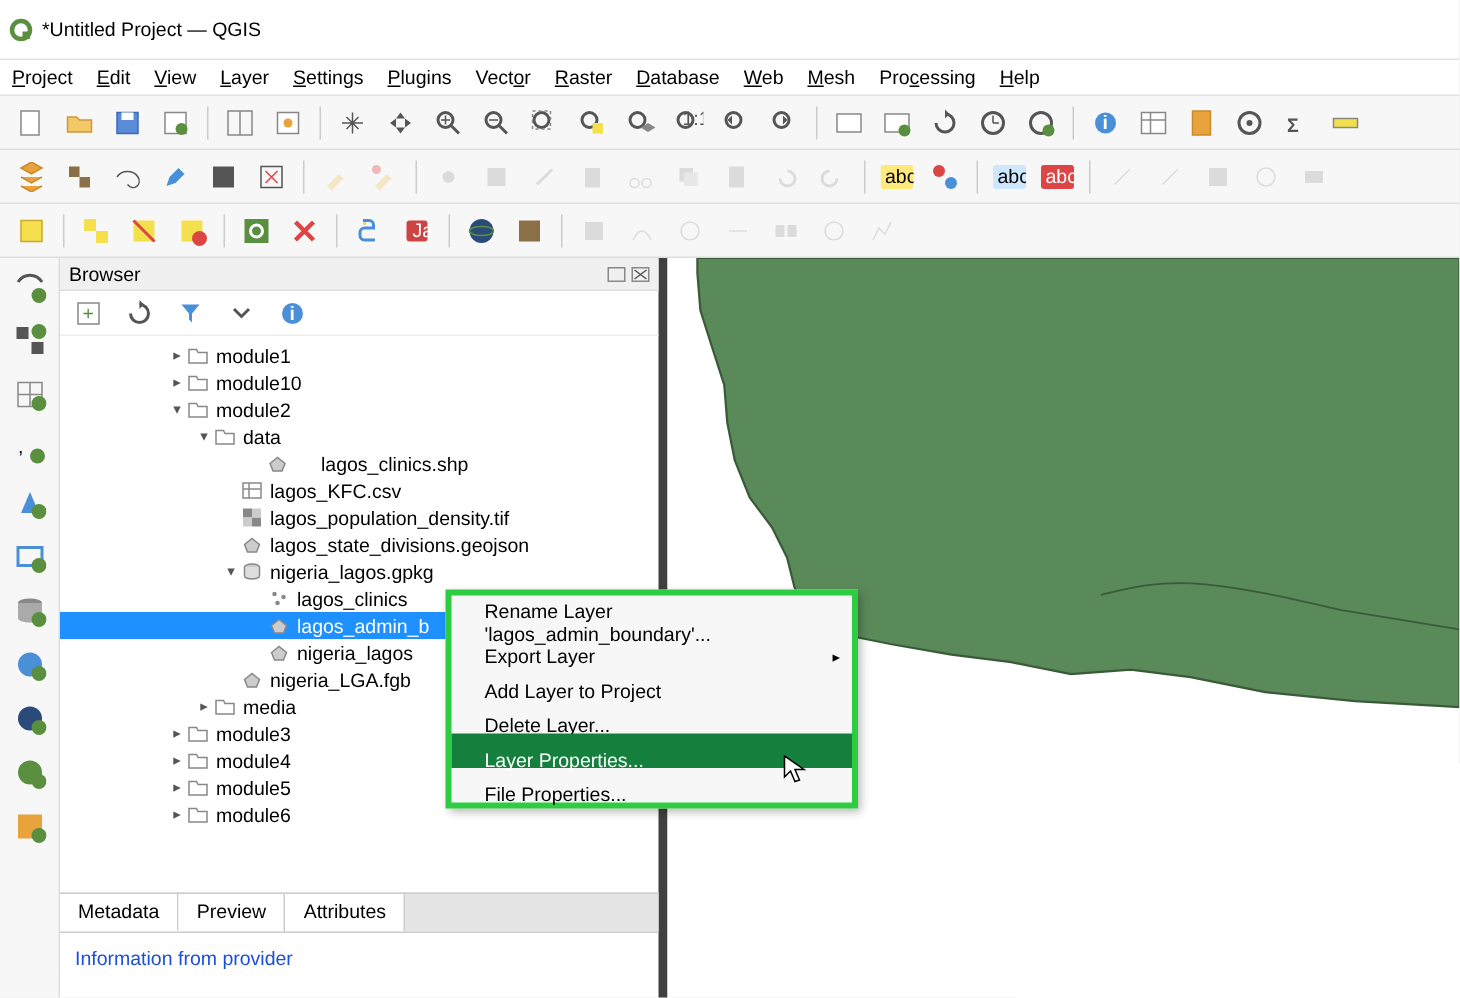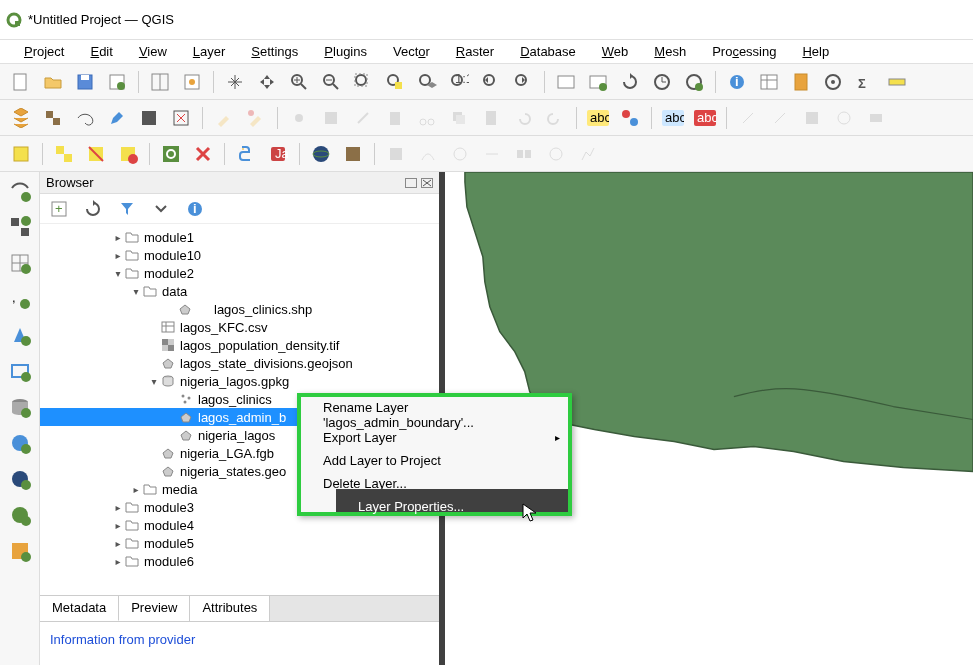--- a/index.html
+++ b/index.html
@@ -1,19 +1,19 @@
 <!DOCTYPE html>
 <html><head>
 <meta charset="utf-8">
 <style>
 * { box-sizing: border-box; margin: 0; padding: 0; font-family: "Segoe UI", Tahoma, sans-serif; font-size: 13px; }
 body { background: #f0f0f0; width: 973px; height: 665px; overflow: hidden; position: relative; }
 .titlebar { height: 40px; display: flex; align-items: center; padding-left: 6px; background: #fff; border-bottom: 1px solid #e0e0e0; }
 .qgis-logo { width: 16px; height: 16px; margin-right: 6px; }
-.menubar { height: 24px; display: flex; align-items: center; background: #fff; border-bottom: 1px solid #e0e0e0; padding-left: 16px; gap: 10px; }
+.menubar { height: 24px; display: flex; align-items: center; background: #fff; border-bottom: 1px solid #e0e0e0; padding-left: 0; gap: 0; }
 .menubar span { padding: 2px 8px; cursor: default; }
 .menubar span u { text-decoration: underline; }
 .toolbar { height: 36px; display: flex; align-items: center; background: #f7f7f7; border-bottom: 1px solid #ddd; padding-left: 8px; gap: 6px; }
 .tbtn { width: 26px; height: 26px; display: flex; align-items: center; justify-content: center; border: 1px solid transparent; border-radius: 2px; }
 .tbtn.disabled { opacity: 0.35; }
 .sep { width: 1px; height: 22px; background: #ccc; margin: 0 2px; }
 .main { display: flex; height: calc(100% - 24px - 24px - 36px - 36px - 36px); }
 .sidebar { width: 40px; background: #f7f7f7; border-right: 1px solid #ddd; display: flex; flex-direction: column; align-items: center; gap: 10px; padding-top: 6px; }
 .browser-panel { width: 405px; background: #fff; border-right: 6px solid #404040; display: flex; flex-direction: column; }
 .panel-header { height: 22px; display: flex; align-items: center; justify-content: space-between; padding: 0 6px; background: #f0f0f0; border-bottom: 1px solid #ddd; font-size: 12px; }
@@ -24,21 +24,21 @@
 .tree-row.selected { background: #1e90ff; color: #fff; }
 .caret { width: 12px; text-align: center; color: #555; font-size: 10px; cursor: default; }
 .ticon { width: 16px; height: 16px; margin-right: 4px; display: inline-flex; align-items: center; justify-content: center; }
 .meta-tabs { display: flex; height: 26px; border-top: 1px solid #ccc; background: #e5e5e5; }
 .meta-tabs div { padding: 4px 12px; border-right: 1px solid #ccc; background: #fff; }
 .meta-tabs div.active { background: #fff; border-bottom: 1px solid #fff; }
 .meta-body { flex: 0 0 60px; border-top: 1px solid #ccc; padding: 8px 10px; color: #1d4ed8; font-size: 16px; }
 .canvas { flex: 1; background: #fff; position: relative; overflow: hidden; }
 .context-menu { position: absolute; left: 297px; top: 393px; width: 275px; background: #f7f7f7; border: 4px solid #2ecc40; box-shadow: 2px 2px 6px rgba(0,0,0,0.3); z-index: 50; }
 .ctx-item { height: 23px; display: flex; align-items: center; padding: 12px 22px 0 22px; position: relative; }
-.ctx-item.hl { background: #404040; color: #fff; margin-left: 35px; }
+.ctx-item.hl { background: #15803d; color: #fff; }
 .ctx-item .sub { position: absolute; right: 8px; font-size: 10px; }
 .cursor { position: absolute; left: 522px; top: 503px; z-index: 60; pointer-events: none; }
 svg { display: block; }
 </style>
 </head>
 <body>
 
 <div class="titlebar">
   <svg class="qgis-logo" viewBox="0 0 16 16">
       <circle cx="8" cy="8" r="6" fill="none" stroke="#5a8f3f" stroke-width="3"></circle>
@@ -714,29 +714,20 @@
         </div>
         <div class="tree-row" style="padding-left: 108px;">
           <span class="caret"></span>
           <span class="ticon">
             <svg width="14" height="14">
               <path d="M2 7l5-4 5 4-2 5H4z" fill="#ccc" stroke="#888"></path>
             </svg>
           </span>
           <span>nigeria_LGA.fgb</span>
         </div>
-        <div class="tree-row" style="padding-left: 108px;">
-          <span class="caret"></span>
-          <span class="ticon">
-            <svg width="14" height="14">
-              <path d="M2 7l5-4 5 4-2 5H4z" fill="#ccc" stroke="#888"></path>
-            </svg>
-          </span>
-          <span>nigeria_states.geo</span>
-        </div>
         <div class="tree-row" style="padding-left: 90px;">
           <span class="caret">▸</span>
           <span class="ticon">
             <svg width="14" height="14">
               <path d="M1 3h5l1 2h6v7H1z" fill="none" stroke="#888"></path>
             </svg>
           </span>
           <span>media</span>
         </div>
         <div class="tree-row" style="padding-left: 72px;">
@@ -793,17 +784,18 @@
     </svg>
   </div>
 </div>
 
 <div class="context-menu" id="ctxmenu">
     <div class="ctx-item">Rename Layer 'lagos_admin_boundary'...</div>
     <div class="ctx-item">Export Layer<span class="sub">▸</span></div>
     <div class="ctx-item">Add Layer to Project</div>
     <div class="ctx-item">Delete Layer...</div>
     <div class="ctx-item hl">Layer Properties...</div>
+    <div class="ctx-item">File Properties...</div>
   </div>
 
 <svg class="cursor" width="16" height="20">
     <path d="M1 1l0 14 4-4 3 7 3-1-3-7 6 0z" fill="#fff" stroke="#000"></path>
   </svg>
 
 </body></html>

